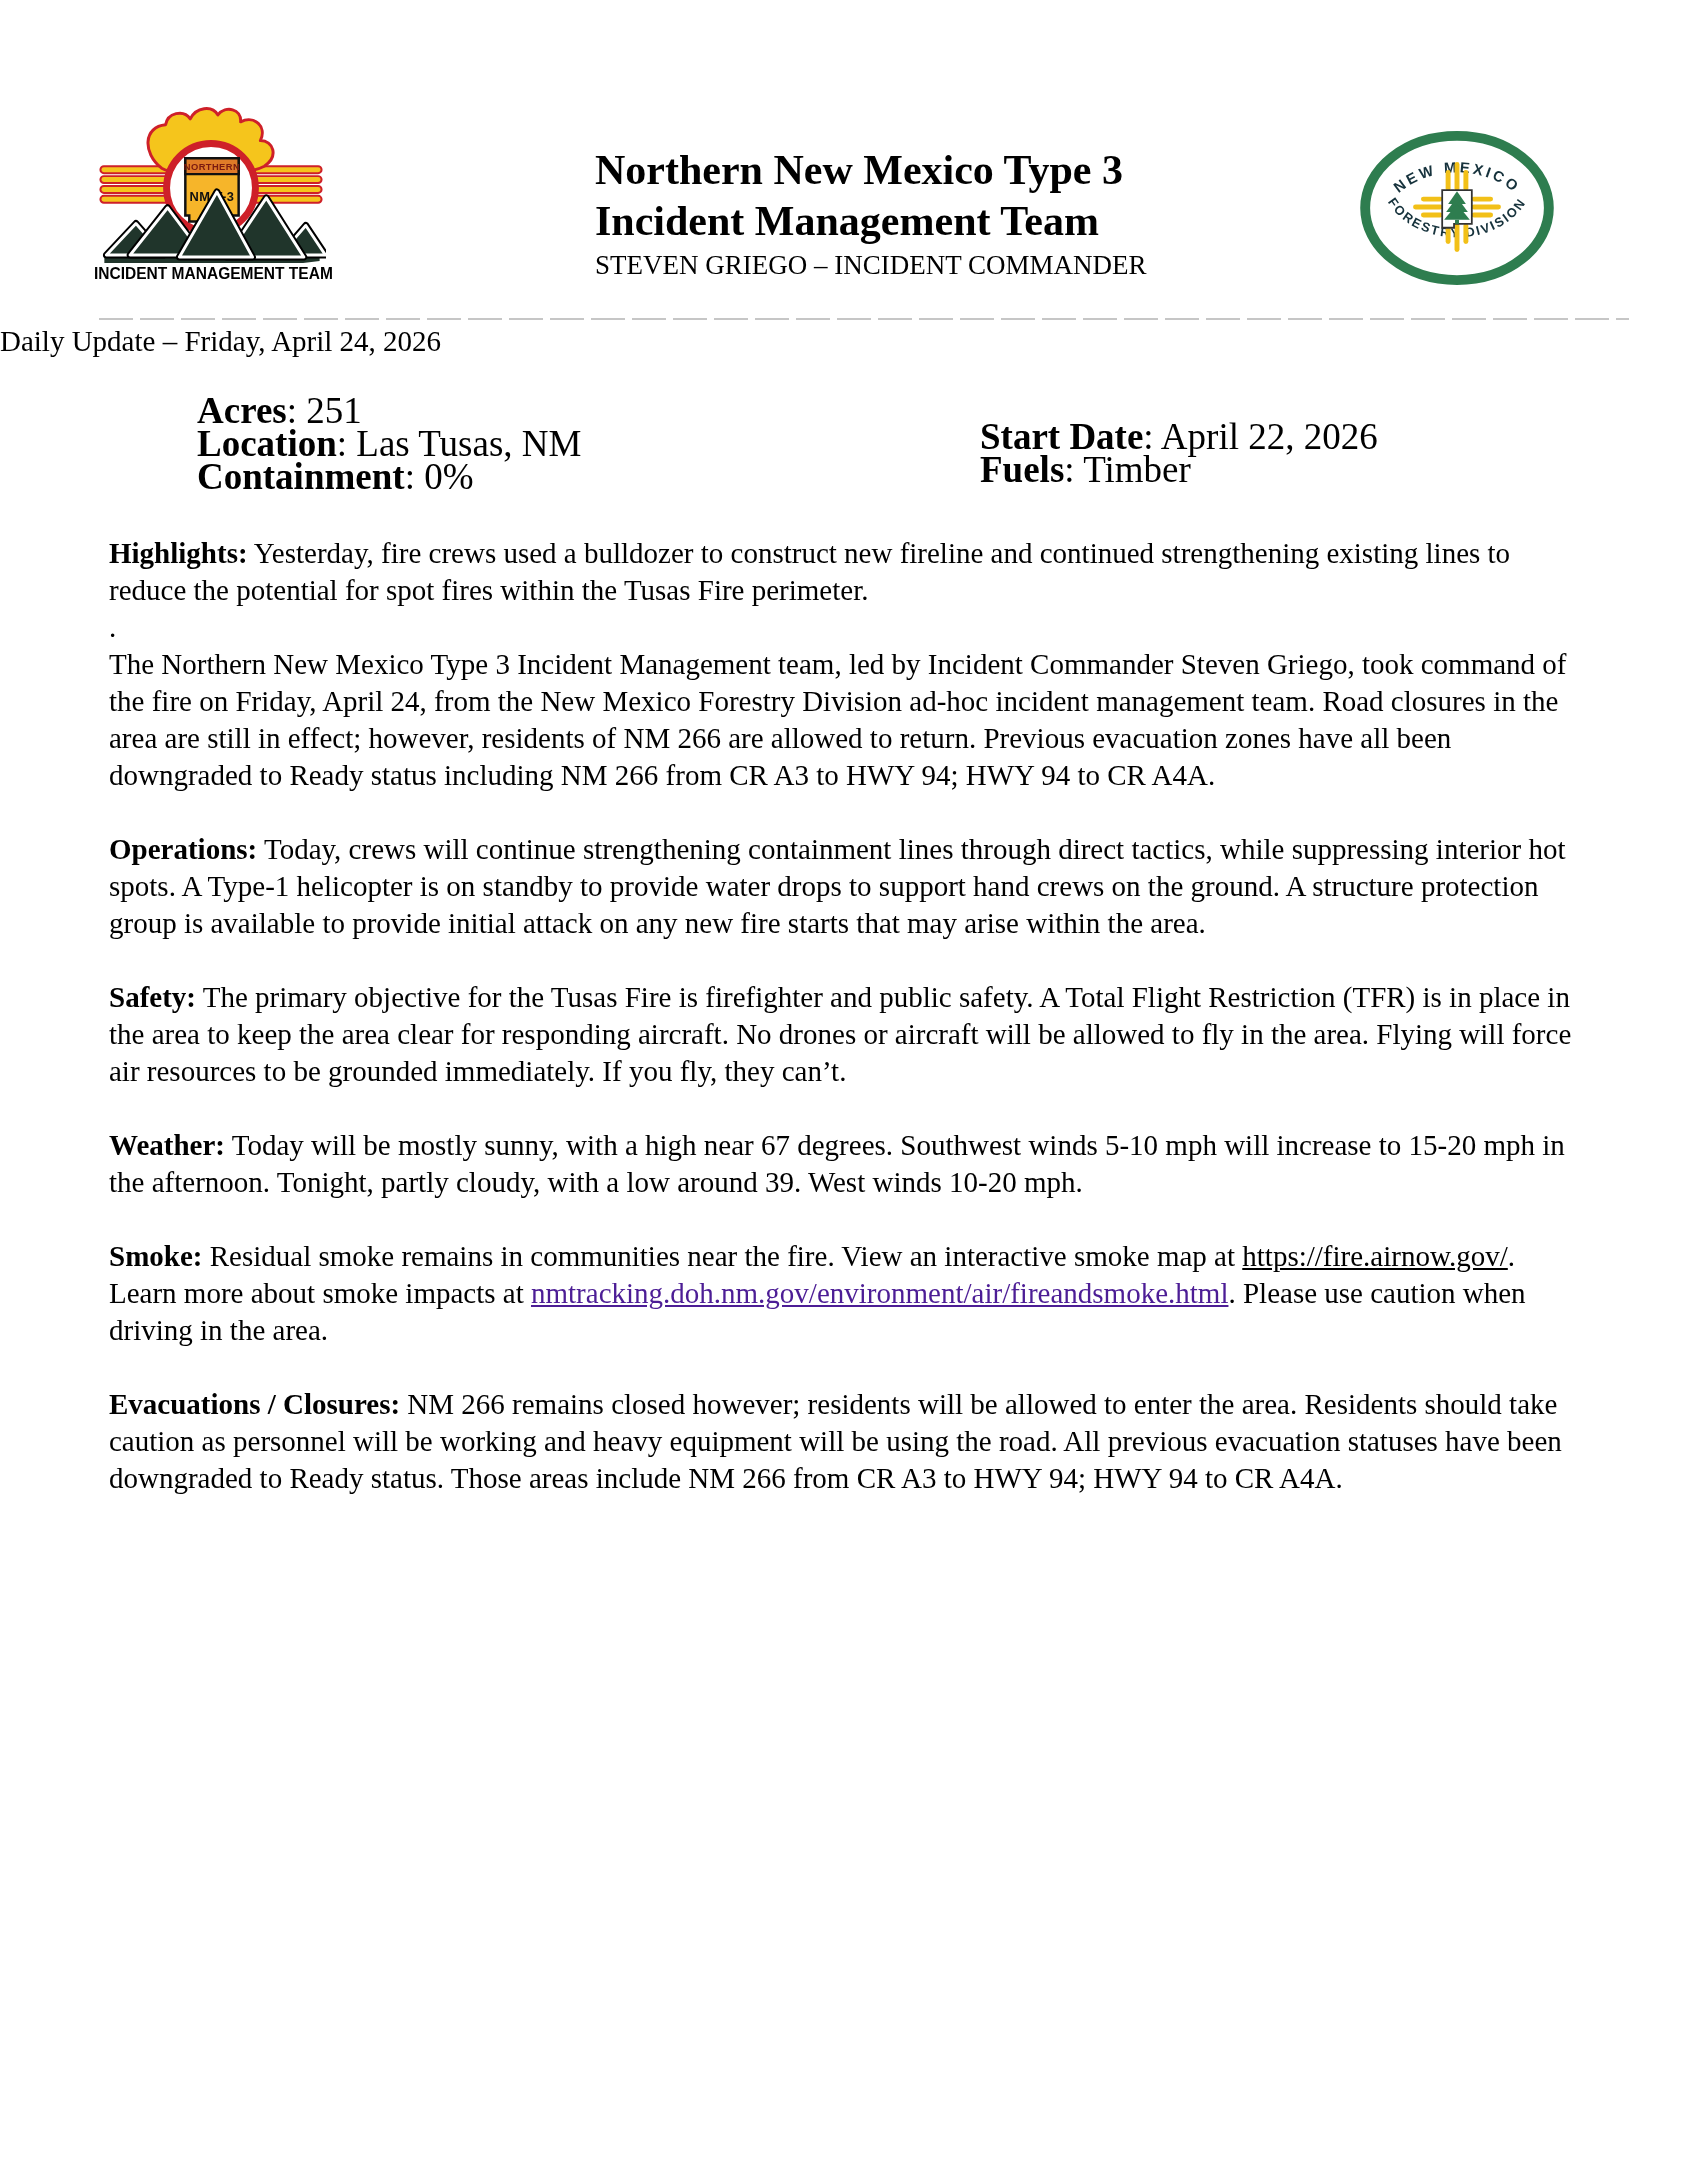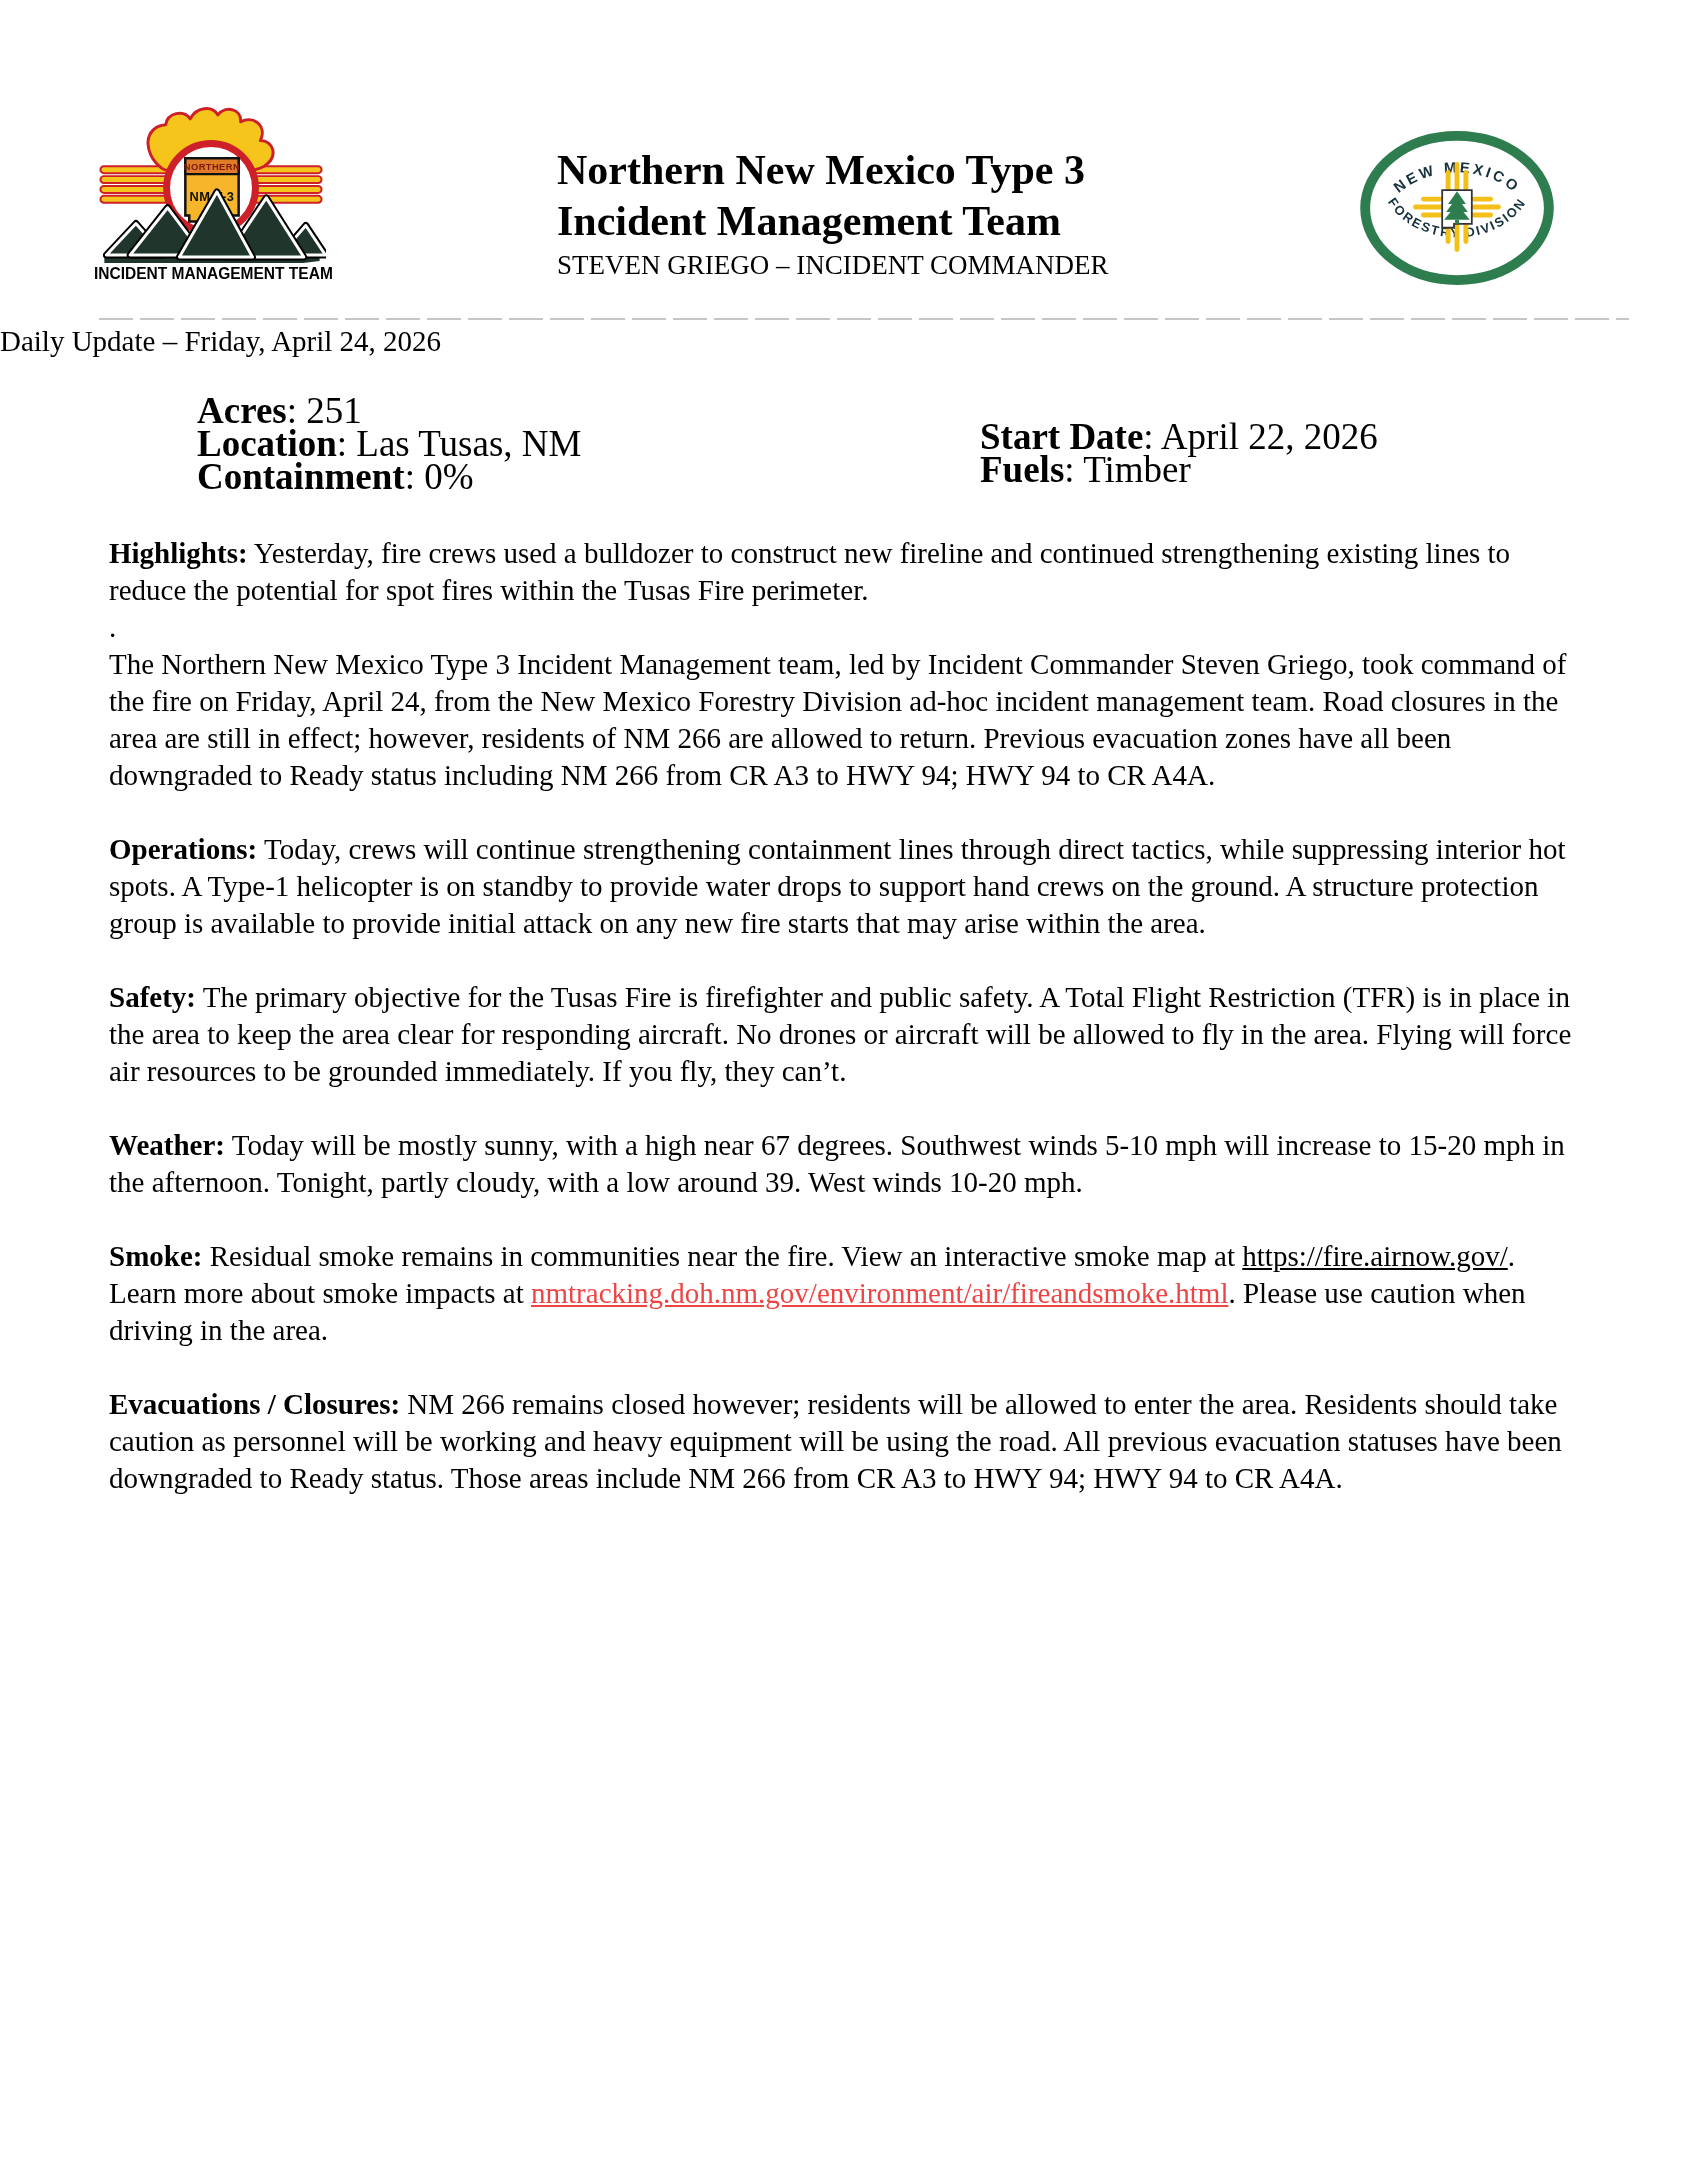--- a/index.html
+++ b/index.html
@@ -7,21 +7,21 @@
     width:1683px;height:2178px;background:#ffffff;position:relative;overflow:hidden;
     font-family:"Liberation Serif", serif;color:#000;
   }
   
   .header{position:relative;height:394px;}
   .logo-imt{position:absolute;left:94px;top:107px;width:234px;text-align:center;}
   .logo-imt .caption{
     font-family:"Liberation Sans", sans-serif;font-weight:bold;font-size:16px;
     letter-spacing:0px;transform:scaleX(.97);transform-origin:left;white-space:nowrap;margin-top:-2px;
   }
-  .title-block{position:absolute;left:557px;top:145px;}
+  .title-block{position:absolute;left:595px;top:145px;}
   .title-line{font-weight:bold;font-size:42px;line-height:51px;white-space:nowrap;}
   .subtitle{font-size:27px;line-height:30px;margin-top:3px;white-space:nowrap;}
   .logo-forestry{position:absolute;left:1358px;top:129px;}
   .separator{
     position:absolute;top:318px;left:99px;width:1530px;height:2px;
     background:repeating-linear-gradient(90deg,#c6c6c6 0 34px,transparent 34px 41px);
   }
   .update-line{position:absolute;top:325px;left:0;width:100%;font-size:29px;}
   
   .stats{position:relative;margin:0 99px 42px 99px;min-height:99px;}
@@ -29,21 +29,21 @@
   .stats-right{position:absolute;left:881px;top:0;margin-top:26px;}
   .stat-line{font-size:37px;line-height:33px;}
   .stat-line b{font-weight:bold;}
   
   .content{margin:0 99px;}
   .para{font-size:29px;line-height:37px;margin:0 0 37px 10px;}
   .para.tight{margin-bottom:0;}
   .b{font-weight:bold;}
   .lnk{text-decoration:underline;cursor:pointer;}
   .lnk.teal{color:#000000;}
-  .lnk.blue{color:#ef4444;text-decoration:underline;}
+  .lnk.blue{color:#4c1d95;text-decoration:underline;}
   .lnk.black{color:#000;}
 </style>
 </head>
 <body>
 
 <div class="header">
 
   <div class="logo-imt">
     <svg viewBox="0 0 232 158" width="230" height="156" xmlns="http://www.w3.org/2000/svg">
 

